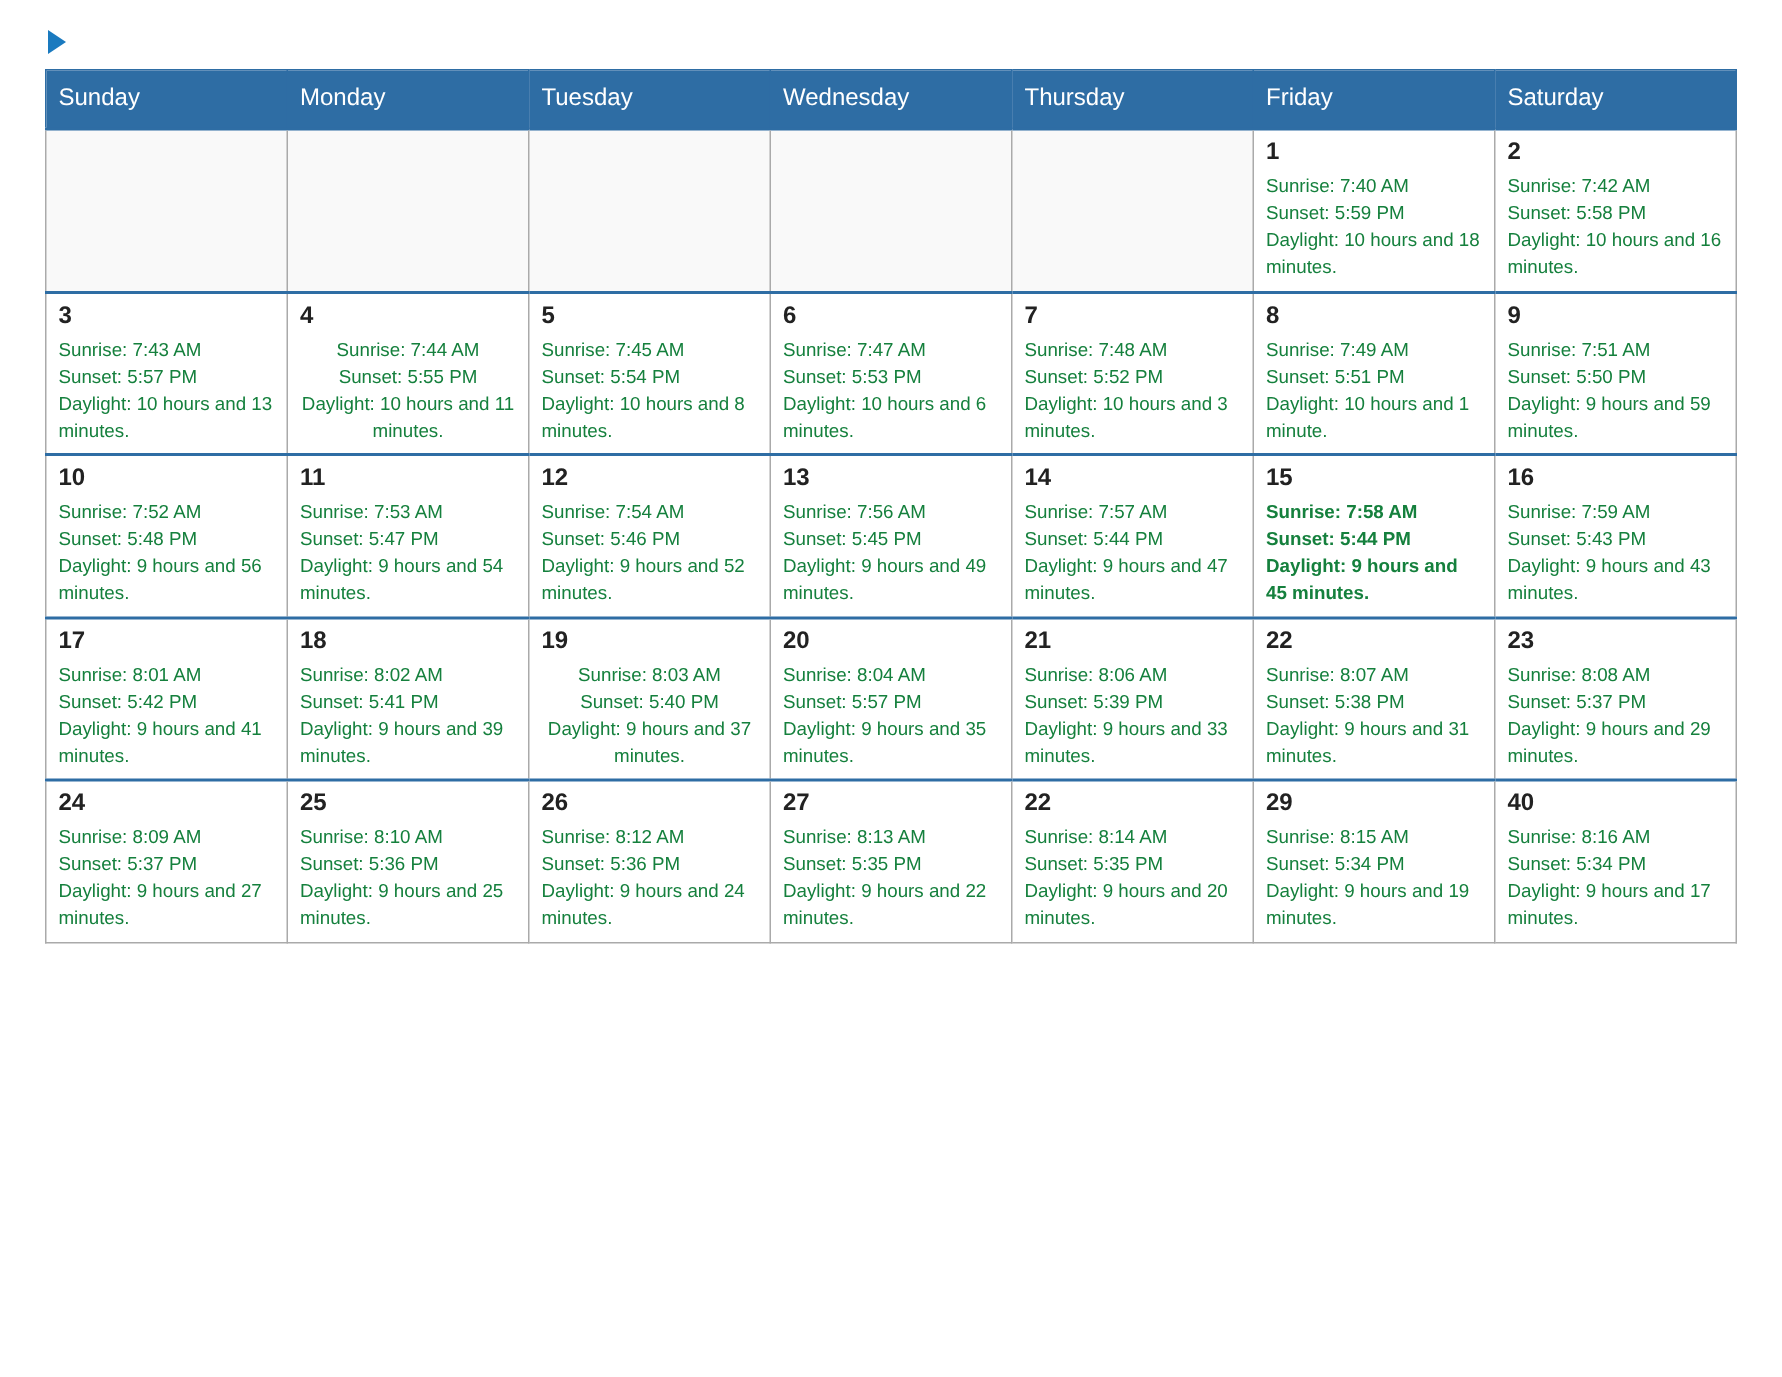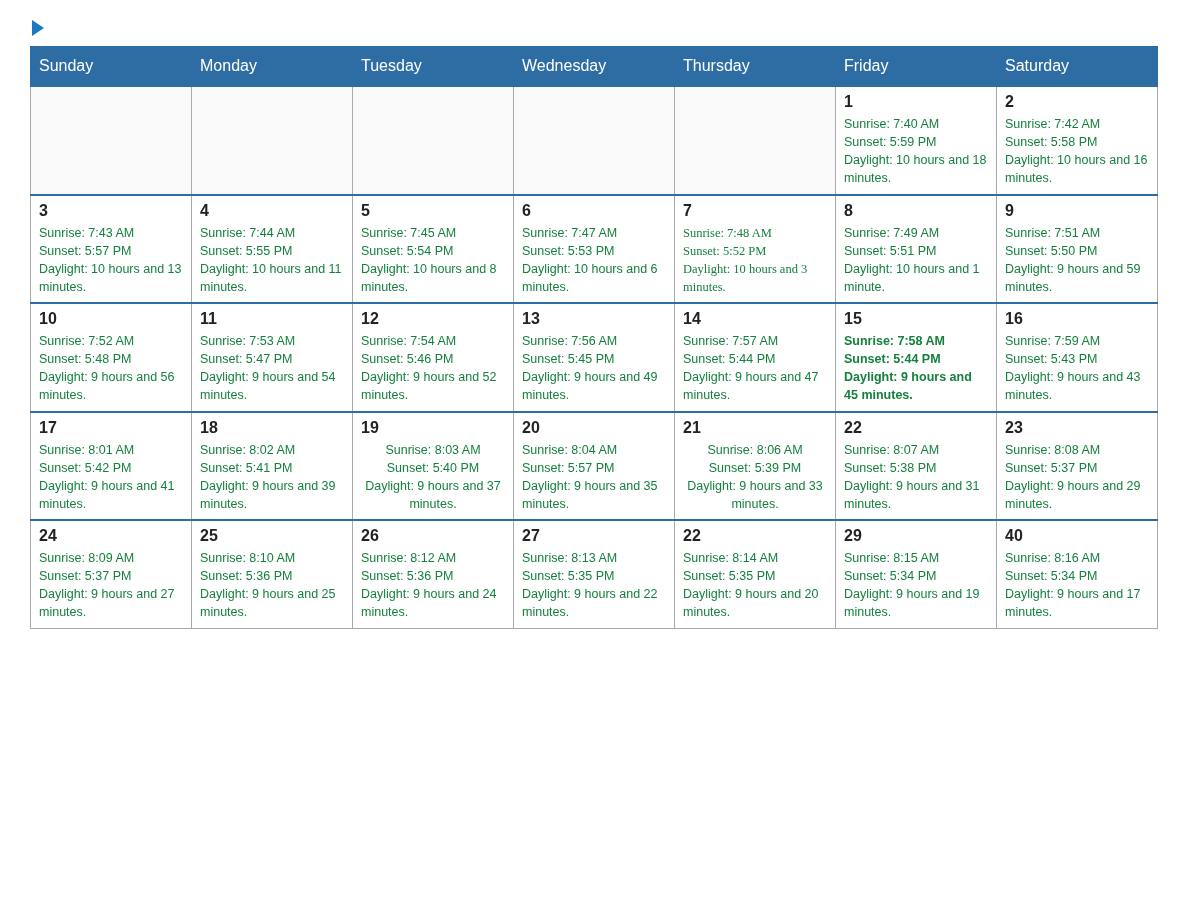--- a/index.html
+++ b/index.html
@@ -164,39 +164,39 @@
       </tr>
       <tr class="week-row">
         <td>
           <span class="day-number">3</span>
           <div class="day-info" style="white-space: pre-line;">Sunrise: 7:43 AM
 Sunset: 5:57 PM
 Daylight: 10 hours and 13 minutes.</div>
         </td>
         <td>
           <span class="day-number">4</span>
-          <div class="day-info" style="white-space: pre-line;">Sunrise: 7:44 AM
+          <div class="day-info" style="white-space: pre-line; text-align: center;">Sunrise: 7:44 AM
 Sunset: 5:55 PM
 Daylight: 10 hours and 11 minutes.</div>
         </td>
         <td>
           <span class="day-number">5</span>
           <div class="day-info" style="white-space: pre-line;">Sunrise: 7:45 AM
 Sunset: 5:54 PM
 Daylight: 10 hours and 8 minutes.</div>
         </td>
         <td>
           <span class="day-number">6</span>
           <div class="day-info" style="white-space: pre-line;">Sunrise: 7:47 AM
 Sunset: 5:53 PM
 Daylight: 10 hours and 6 minutes.</div>
         </td>
         <td>
           <span class="day-number">7</span>
-          <div class="day-info" style="white-space: pre-line; font-family: Liberation Serif, serif;">Sunrise: 7:48 AM
+          <div class="day-info" style="white-space: pre-line;">Sunrise: 7:48 AM
 Sunset: 5:52 PM
 Daylight: 10 hours and 3 minutes.</div>
         </td>
         <td>
           <span class="day-number">8</span>
           <div class="day-info" style="white-space: pre-line;">Sunrise: 7:49 AM
 Sunset: 5:51 PM
 Daylight: 10 hours and 1 minute.</div>
         </td>
         <td>
@@ -270,21 +270,21 @@
 Daylight: 9 hours and 37 minutes.</div>
         </td>
         <td>
           <span class="day-number">20</span>
           <div class="day-info" style="white-space: pre-line;">Sunrise: 8:04 AM
 Sunset: 5:57 PM
 Daylight: 9 hours and 35 minutes.</div>
         </td>
         <td>
           <span class="day-number">21</span>
-          <div class="day-info" style="white-space: pre-line; text-align: center;">Sunrise: 8:06 AM
+          <div class="day-info" style="white-space: pre-line;">Sunrise: 8:06 AM
 Sunset: 5:39 PM
 Daylight: 9 hours and 33 minutes.</div>
         </td>
         <td>
           <span class="day-number">22</span>
           <div class="day-info" style="white-space: pre-line;">Sunrise: 8:07 AM
 Sunset: 5:38 PM
 Daylight: 9 hours and 31 minutes.</div>
         </td>
         <td>

